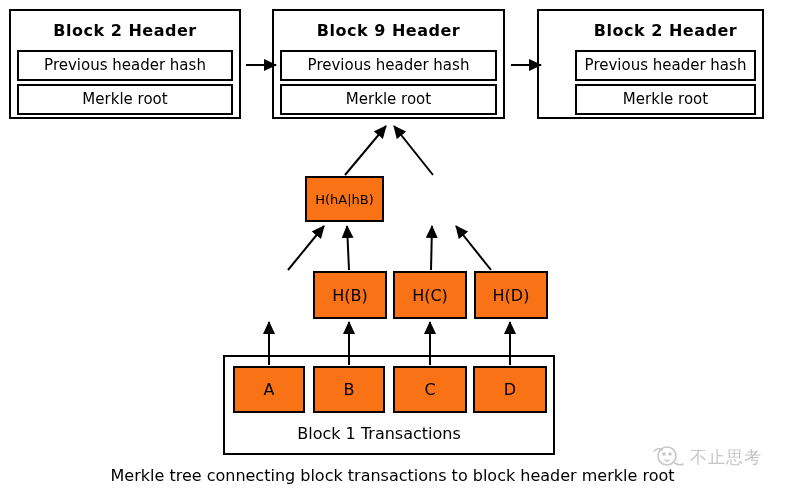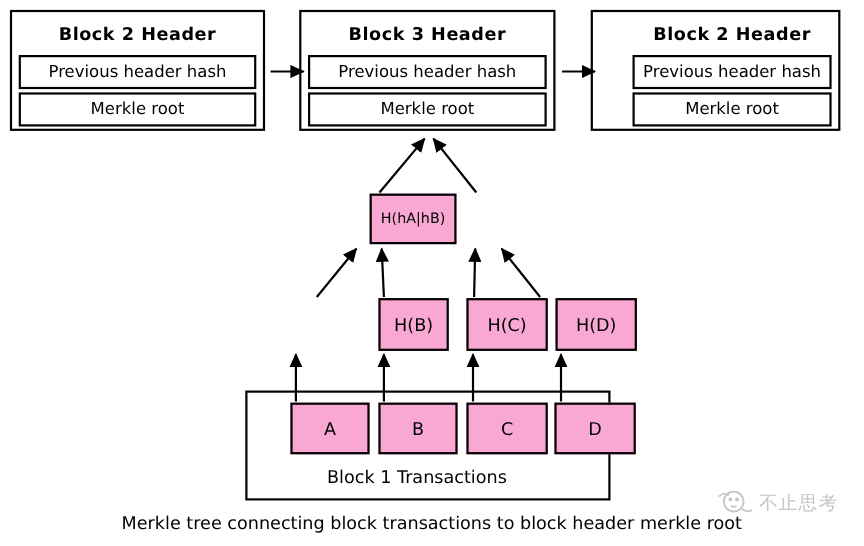--- a/index.html
+++ b/index.html
@@ -40,26 +40,25 @@
     text-align: center;
     font-size: 15px;
     margin-bottom: 3px;
     white-space: nowrap;
     background: #ffffff;
   }
   .node {
     position: absolute;
     box-sizing: border-box;
     border: 2px solid #000000;
-    background: #f9a8d4;
+    background: #f97316;
     display: flex;
     align-items: center;
     justify-content: center;
     white-space: nowrap;
-    margin-left: 31px;
   }
   .node.parent { font-size: 13px; }
   .node.leaf   { font-size: 16px; }
   .node.tx     { font-size: 16px; }
   #tx-outer {
     position: absolute;
     box-sizing: border-box;
     border: 2px solid #000000;
     background: #ffffff;
   }
@@ -107,34 +106,34 @@
 
 <div id="stage">
 
   <div class="block" style="left:9px; top:9px; width:232px; height:110px;">
     <div class="block-title">Block 2 Header</div>
     <div class="block-field">Previous header hash</div>
     <div class="block-field">Merkle root</div>
   </div>
 
   <div class="block" style="left:272px; top:9px; width:233px; height:110px;">
-    <div class="block-title">Block 3 Header</div>
+    <div class="block-title">Block 9 Header</div>
     <div class="block-field">Previous header hash</div>
     <div class="block-field">Merkle root</div>
   </div>
 
   <div class="block" style="left:537px; top:9px; width:227px; height:110px;padding-left:36px;">
     <div class="block-title">Block 2 Header</div>
     <div class="block-field">Previous header hash</div>
     <div class="block-field">Merkle root</div>
   </div>
 
   <div class="node parent" style="left:305px; top:176px; width:79px; height:46px;">H(hA|hB)</div>
 
-  <div class="node leaf" style="left:313px; top:271px; width:64px; height:48px;">H(B)</div>
+  <div class="node leaf" style="left:313px; top:271px; width:74px; height:48px;">H(B)</div>
   <div class="node leaf" style="left:393px; top:271px; width:74px; height:48px;">H(C)</div>
   <div class="node leaf" style="left:474px; top:271px; width:74px; height:48px;">H(D)</div>
 
   <div id="tx-outer" style="left:223px; top:355px; width:332px; height:100px;"></div>
 
   <div class="node tx" style="left:233px; top:366px; width:72px; height:47px;">A</div>
   <div class="node tx" style="left:313px; top:366px; width:72px; height:47px;">B</div>
   <div class="node tx" style="left:393px; top:366px; width:74px; height:47px;">C</div>
   <div class="node tx" style="left:473px; top:366px; width:74px; height:47px;">D</div>
 

